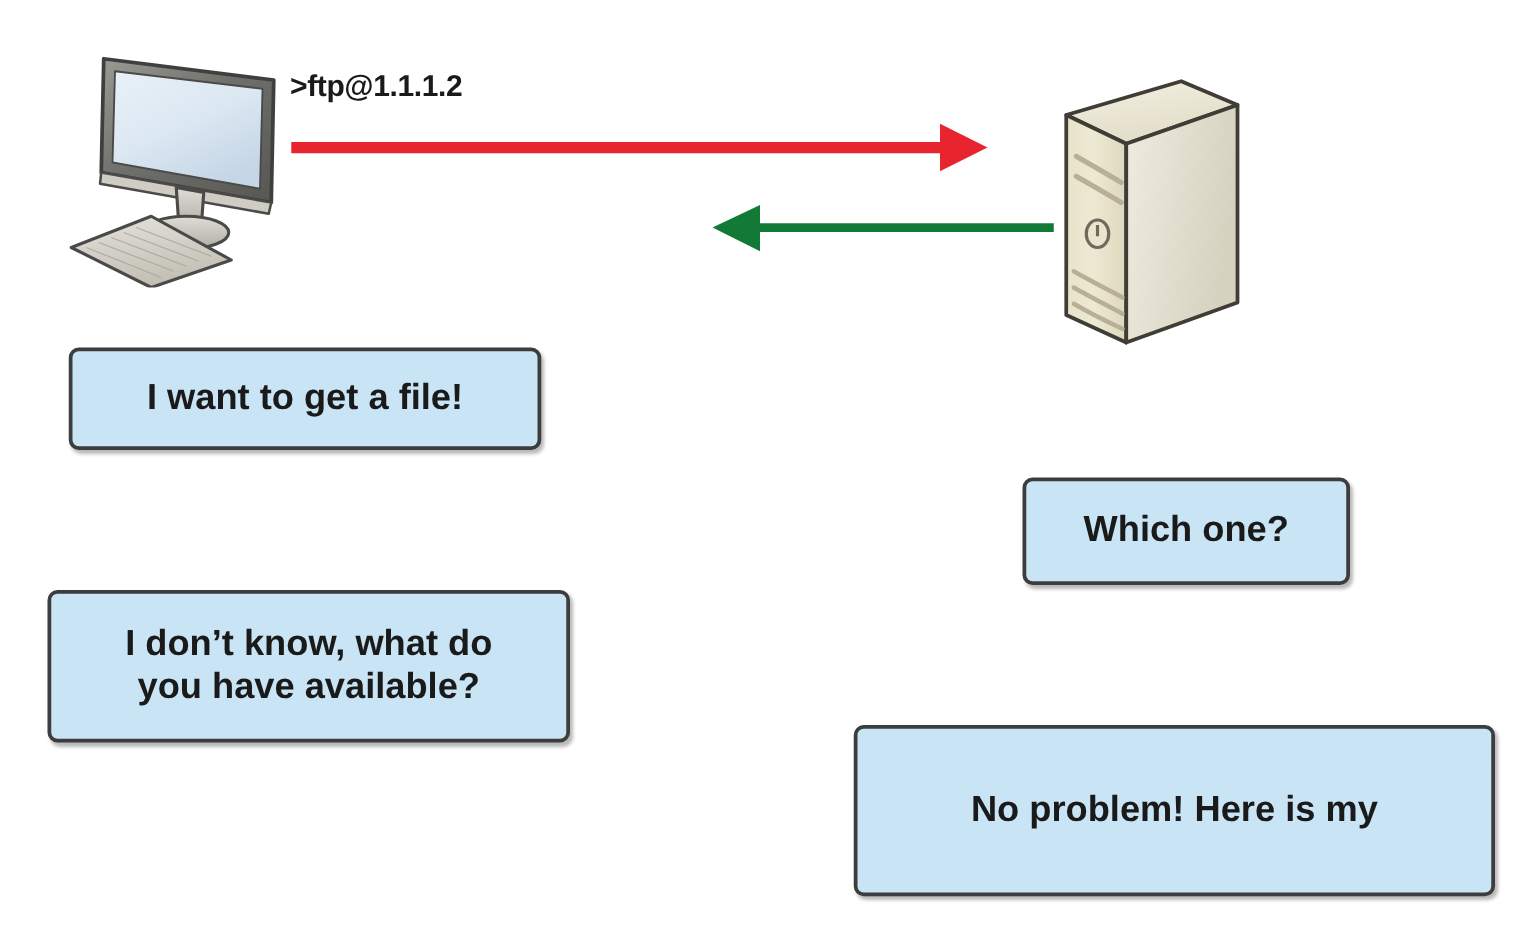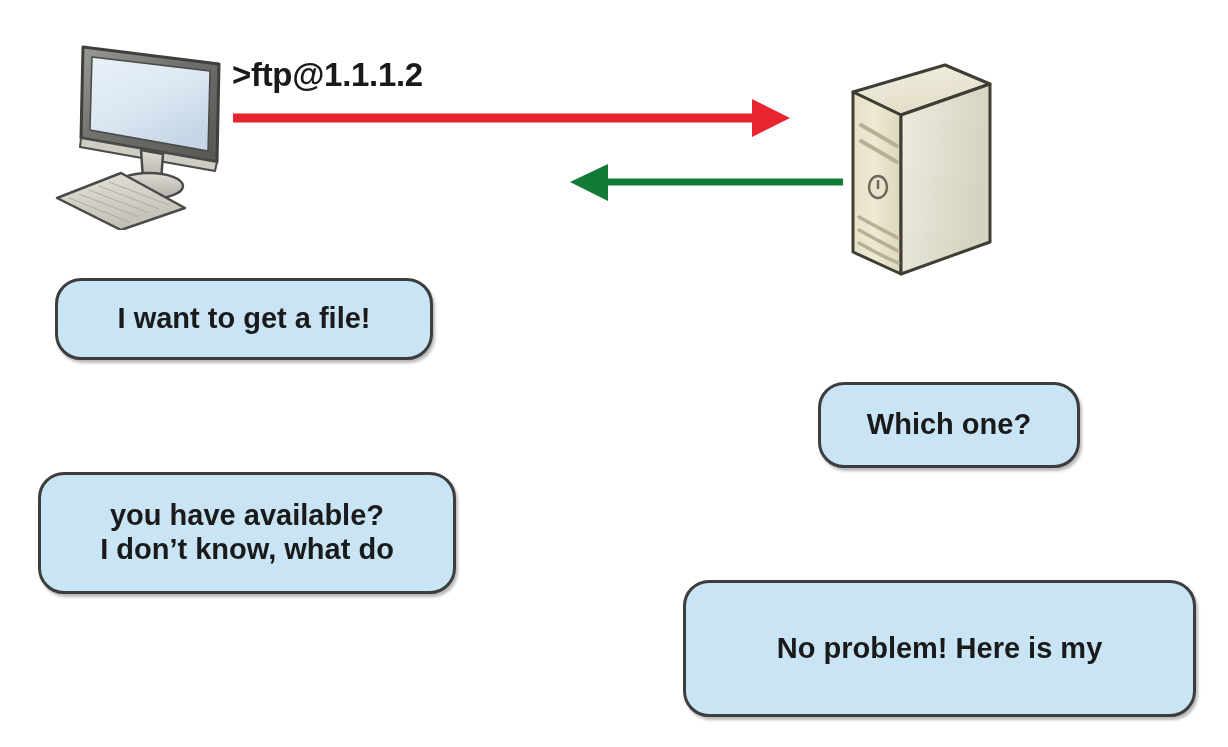--- a/index.html
+++ b/index.html
@@ -35,21 +35,21 @@
     top: 62px;
     width: 150px;
     height: 215px;
   }
 
   
   .cmd-label {
     position: absolute;
     left: 232px;
     top: 56px;
-    font-size: 33px;
+    font-size: 24px;
     font-weight: bold;
     color: #1a1a1a;
     letter-spacing: -0.3px;
     white-space: nowrap;
   }
 
   
   .arrow-layer {
     position: absolute;
     left: 0;
@@ -57,21 +57,21 @@
     width: 1228px;
     height: 747px;
     pointer-events: none;
   }
 
   
   .bubble {
     position: absolute;
     background: #c9e4f5;
     border: 3px solid #3d3d3d;
-    border-radius: 26px;
+    border-radius: 8px;
     box-sizing: border-box;
     display: flex;
     align-items: center;
     justify-content: center;
     text-align: center;
     color: #1a1a1a;
     font-size: 29px;
     font-weight: bold;
     line-height: 1.16;
     padding: 6px 18px;
@@ -196,22 +196,22 @@
   </div>
 
   <div class="bubble" id="bubble-2">
     <div>
       <span>Which one?</span>
     </div>
   </div>
 
   <div class="bubble" id="bubble-3">
     <div>
+      <span>I don’t know, what do</span>
       <span>you have available?</span>
-      <span>I don’t know, what do</span>
     </div>
   </div>
 
   <div class="bubble" id="bubble-4">
     <div>
       <span>No problem! Here is my</span>
     </div>
   </div>
 
 </div>

